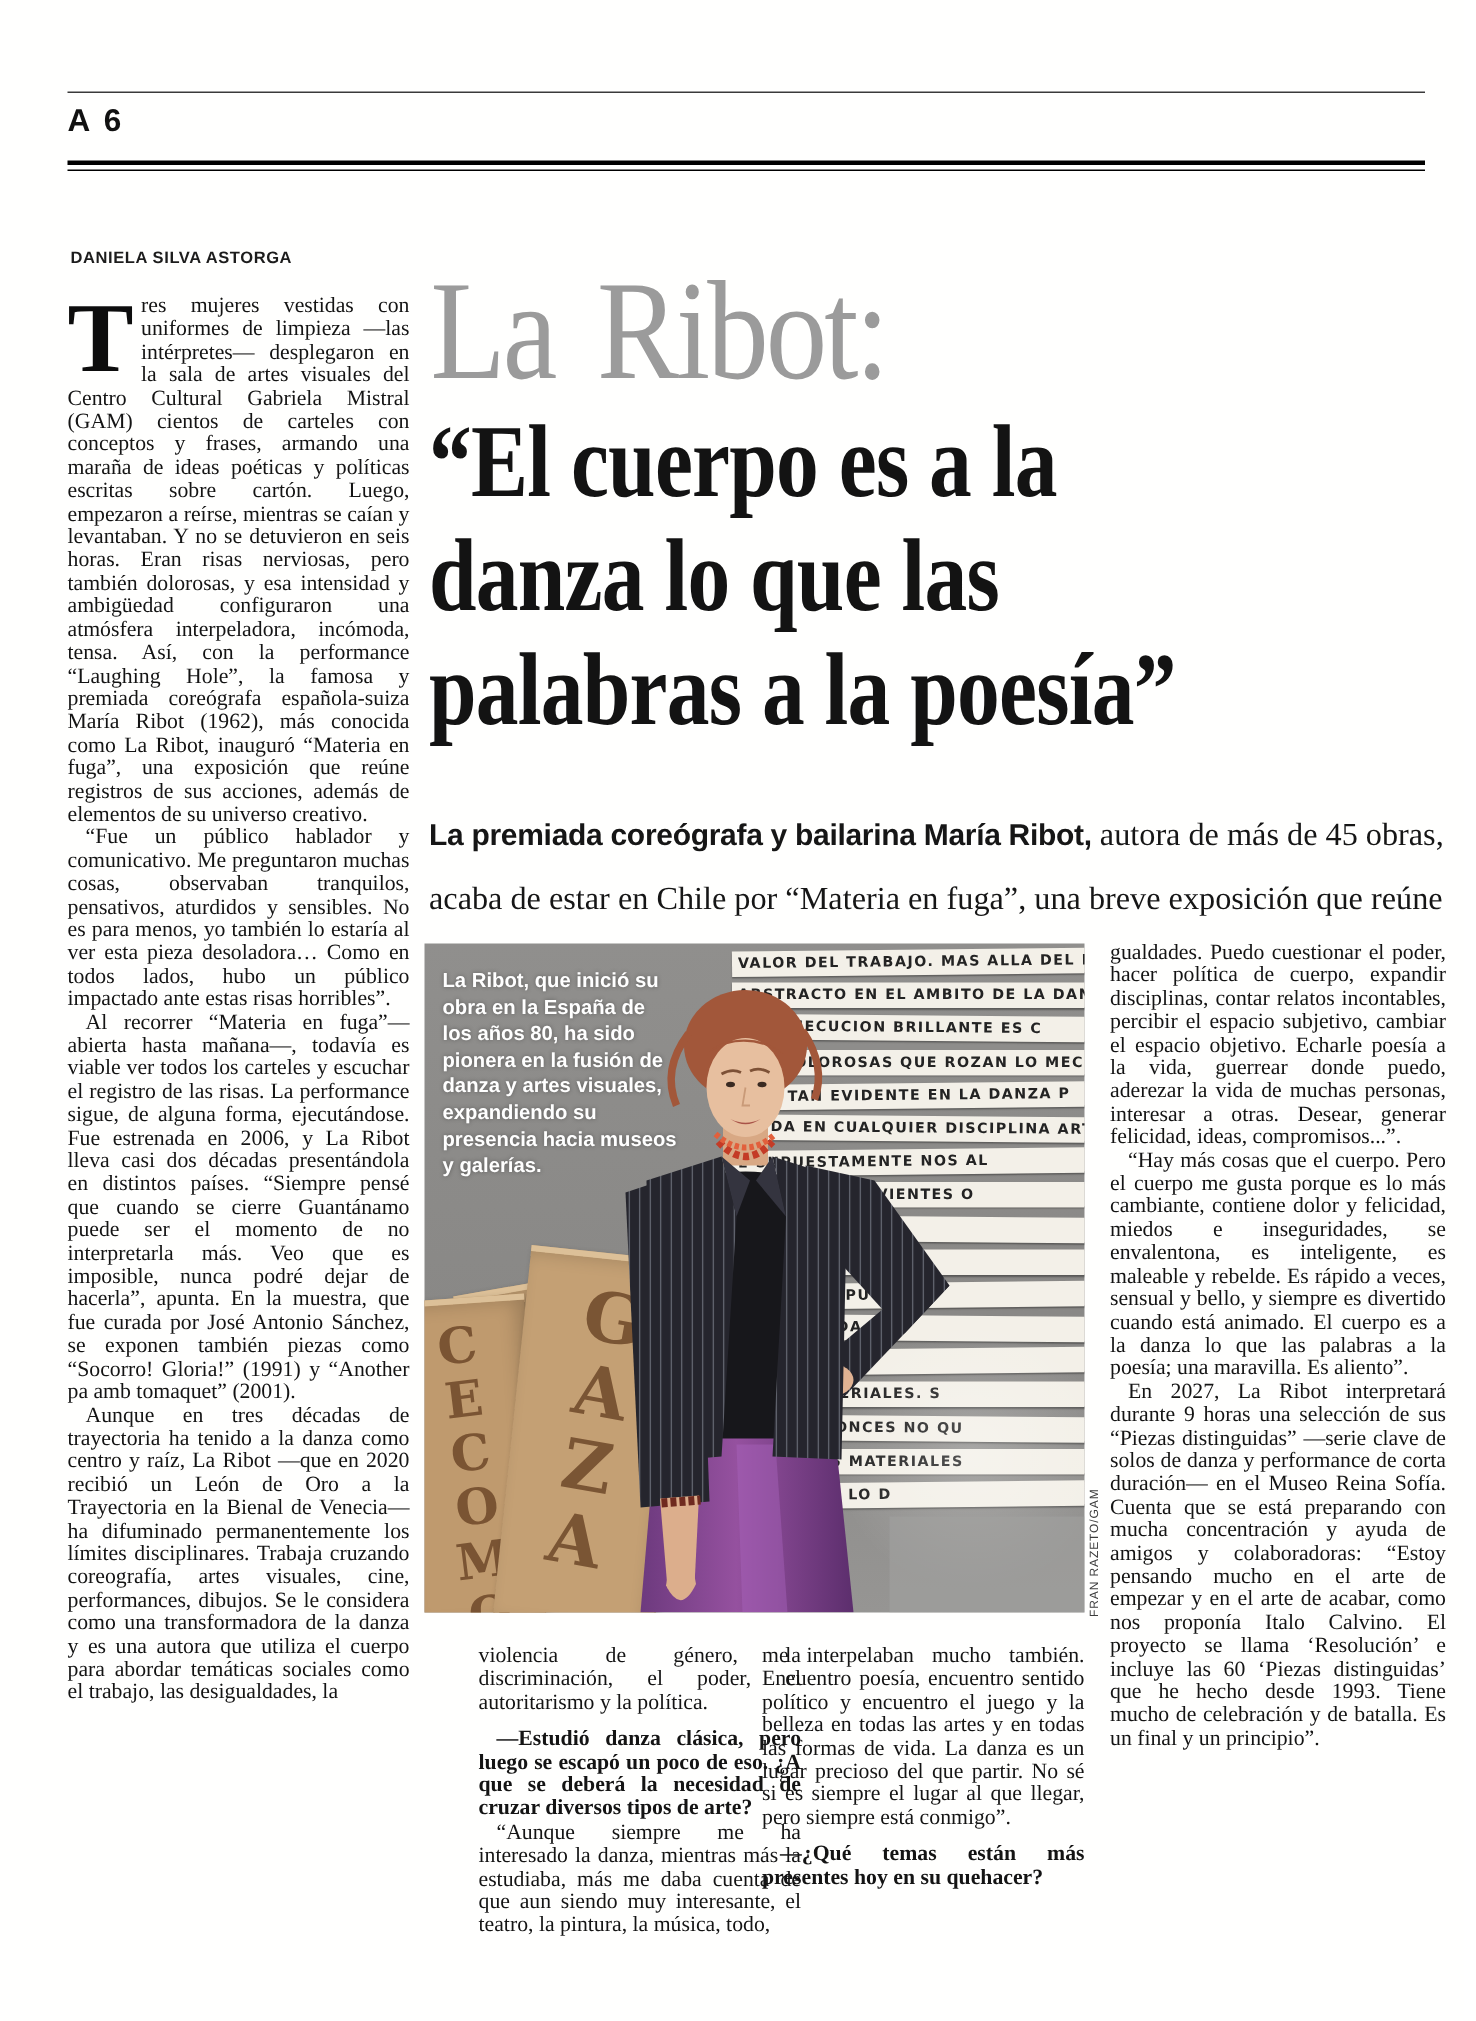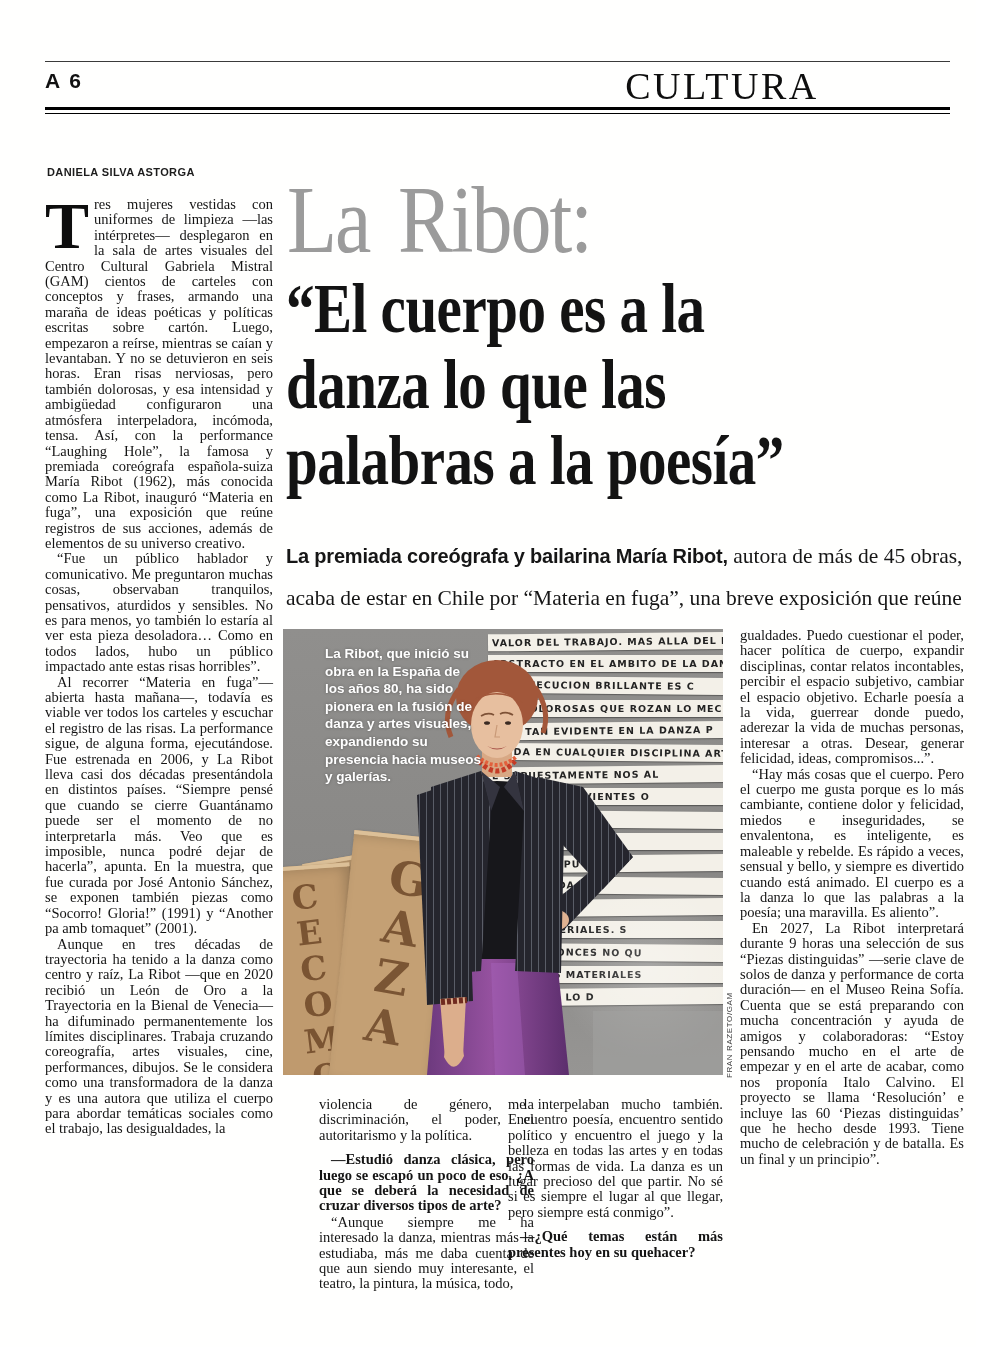--- a/index.html
+++ b/index.html
@@ -59,33 +59,32 @@
   .cb1 { left:58px; bottom:-12px; width:108px; height:252px; transform:rotate(6deg); }
   .cb1 .sign-letters { font-size:46px; line-height:50px; width:60px; margin:14px auto 0; transform:rotate(4deg); }
   .cb2 { left:-10px; bottom:-8px; width:84px; height:218px; background:#bf9a6e; transform:rotate(-4deg); }
   .cb2 .sign-letters { font-size:33px; line-height:36px; width:40px; margin:10px auto 0; transform:rotate(-3deg); }
   .cb3 { left:22px; bottom:178px; width:150px; height:46px; transform:rotate(-10deg); }
 
   .figure-svg { position:absolute; left:0; top:0; width:440px; height:446px; }
 
   .photo-caption { position:absolute; left:12px; top:16px; width:158px; color:#fff;
                    font-family:"Liberation Sans", sans-serif; font-weight:bold; font-size:13.5px;
-                   line-height:17.6px; text-shadow:0 0 3px rgba(0,0,0,.35);margin-left:30px; }
+                   line-height:17.6px; text-shadow:0 0 3px rgba(0,0,0,.35); }
   .photo-credit { position:absolute; left:725px; top:994px; height:84px; width:11px;
                   writing-mode:vertical-rl; transform:rotate(180deg); white-space:nowrap;
                   font-family:"Liberation Sans", sans-serif; font-size:8px; letter-spacing:.6px; color:#3c3c3c; }
 </style>
 </head>
 <body>
 
 <div class="page">
 
   <div class="rule-top"></div>
   <div class="page-label">A 6</div>
-  <div class="section">CULTURA</div>
   <div class="rule-double"></div>
 
   <div class="byline">DANIELA SILVA ASTORGA</div>
 
   <div class="kicker">La Ribot:</div>
   <div class="headline-main">
     <div>“El cuerpo es a la</div>
     <div>danza lo que las</div>
     <div>palabras a la poesía”</div>
   </div>

